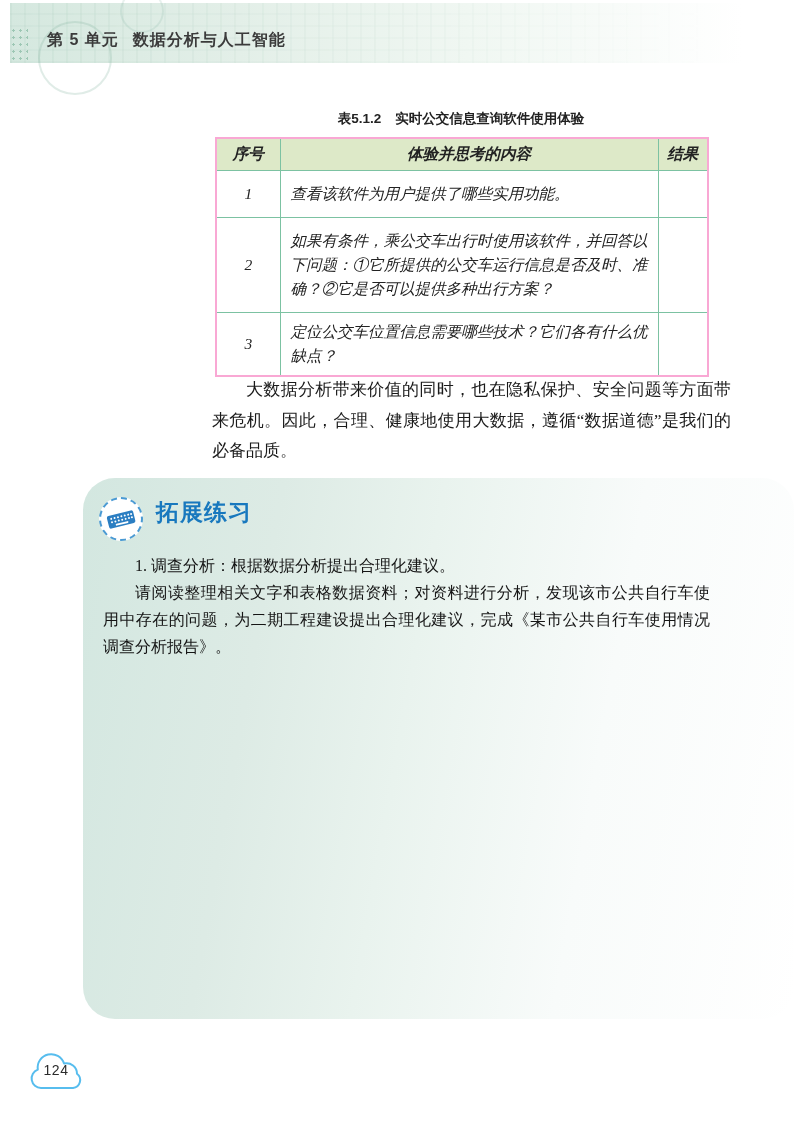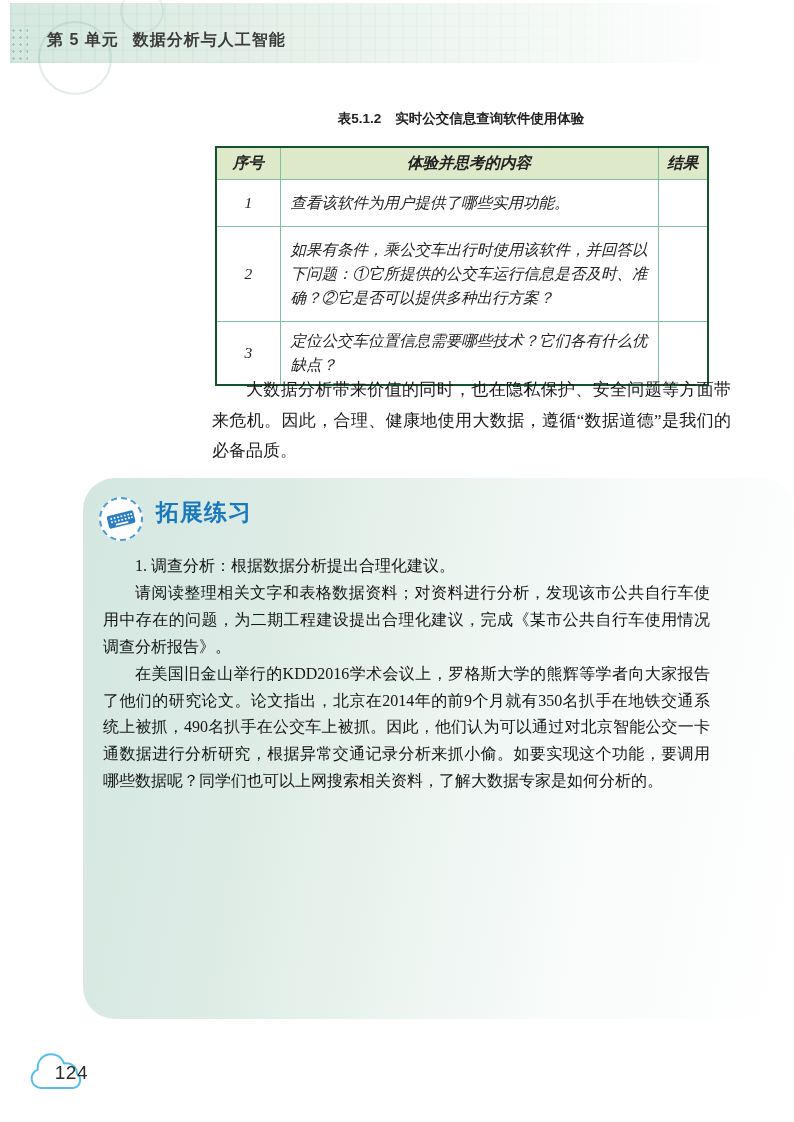--- a/index.html
+++ b/index.html
@@ -33,26 +33,26 @@
   .header-title{
     position:absolute;left:37px;top:27px;
     font-family:"Liberation Sans","DejaVu Sans",sans-serif;
     font-weight:bold;font-size:16px;color:#3b3b3b;letter-spacing:1px;white-space:nowrap;
   }
   .header-title .unit{margin-right:14px;}
   
   .table-block{position:absolute;left:215px;top:110px;width:492px;}
   .table-caption{
     text-align:center;font-family:"Liberation Sans","DejaVu Sans",sans-serif;
-    font-weight:bold;font-size:13.5px;color:#222;margin-bottom:18px;white-space:nowrap;
+    font-weight:bold;font-size:13.5px;color:#222;margin-bottom:9px;white-space:nowrap;
   }
   .table-caption .cap-label{margin-right:14px;}
   table.exp-table{
     border-collapse:collapse;width:492px;table-layout:fixed;
-    border:2px solid #14532d;
+    border:2px solid #f9a8d4;
   }
   table.exp-table th,table.exp-table td{
     border:1px solid #7cc2a2;
     font-family:"Liberation Serif","DejaVu Serif",serif;font-style:italic;
     font-size:15.5px;color:#222;
   }
   table.exp-table th{
     background:#dde9c8;font-weight:bold;height:31px;padding:0 4px;
   }
   col.c-no{width:64px;}col.c-content{width:378px;}col.c-result{width:50px;}
@@ -85,23 +85,23 @@
     font-size:23px;font-weight:bold;color:#1878be;letter-spacing:1px;
   }
   .exercise-text p{
     margin:0;padding-left:4px;
     font-size:16px;line-height:26.9px;text-align:justify;text-indent:2em;color:#151515;
   }
   
   .page-number-cloud{position:absolute;left:24px;top:1048px;width:64px;height:48px;}
   .page-number-cloud svg{position:absolute;left:0;top:0;}
   .page-number{
-    position:absolute;left:0;top:14px;width:64px;text-align:right;
+    position:absolute;left:0;top:14px;width:64px;text-align:center;
     font-family:"Liberation Sans","DejaVu Sans",sans-serif;
-    font-size:19px;color:#2b2b2b;letter-spacing:.5px;
+    font-size:14px;color:#2b2b2b;letter-spacing:.5px;
   }
 </style>
 </head>
 <body>
 
 <div>
 
   <header class="page-header">
     <div class="header-texture"></div>
     <div class="header-circle c1"></div>
@@ -173,21 +173,20 @@
               <circle cx="27" cy="17" r="1" fill="#fff"></circle>
             <rect x="9.5" y="19.6" width="13" height="1.8" rx="0.9" fill="#fff"></rect>
           </g>
         </svg>
       </span>
       <h2 class="exercise-title">拓展练习</h2>
     </div>
     <div class="exercise-text">
       <p>1. 调查分析：根据数据分析提出合理化建议。</p>
       <p>请阅读整理相关文字和表格数据资料；对资料进行分析，发现该市公共自行车使用中存在的问题，为二期工程建设提出合理化建议，完成《某市公共自行车使用情况调查分析报告》。</p>
-      <p>在美国旧金山举行的KDD2016学术会议上，罗格斯大学的熊辉等学者向大家报告了他们的研究论文。论文指出，北京在2014年的前9个月就有350名扒手在地铁交通系统上被抓，490名扒手在公交车上被抓。因此，他们认为可以通过对北京智能公交一卡通数据进行分析研究，根据异常交通记录分析来抓小偷。如要实现这个功能，要调用哪些数据呢？同学们也可以上网搜索相关资料，了解大数据专家是如何分析的。</p>
     </div>
   </section>
 
   <div class="page-number-cloud">
     <svg viewBox="0 0 64 48" width="64" height="48" aria-hidden="true">
       <path d="M49 40 H17 a9.5 9.5 0 0 1 -3.2 -18.4 A13.5 13.5 0 0 1 40 15.5 a10.5 10.5 0 0 1 13 10.2 A8 8 0 0 1 49 40 z" fill="#ffffff" stroke="#57bdee" stroke-width="2" stroke-linejoin="round"></path>
     </svg>
     <span class="page-number">124</span>
   </div>
 

